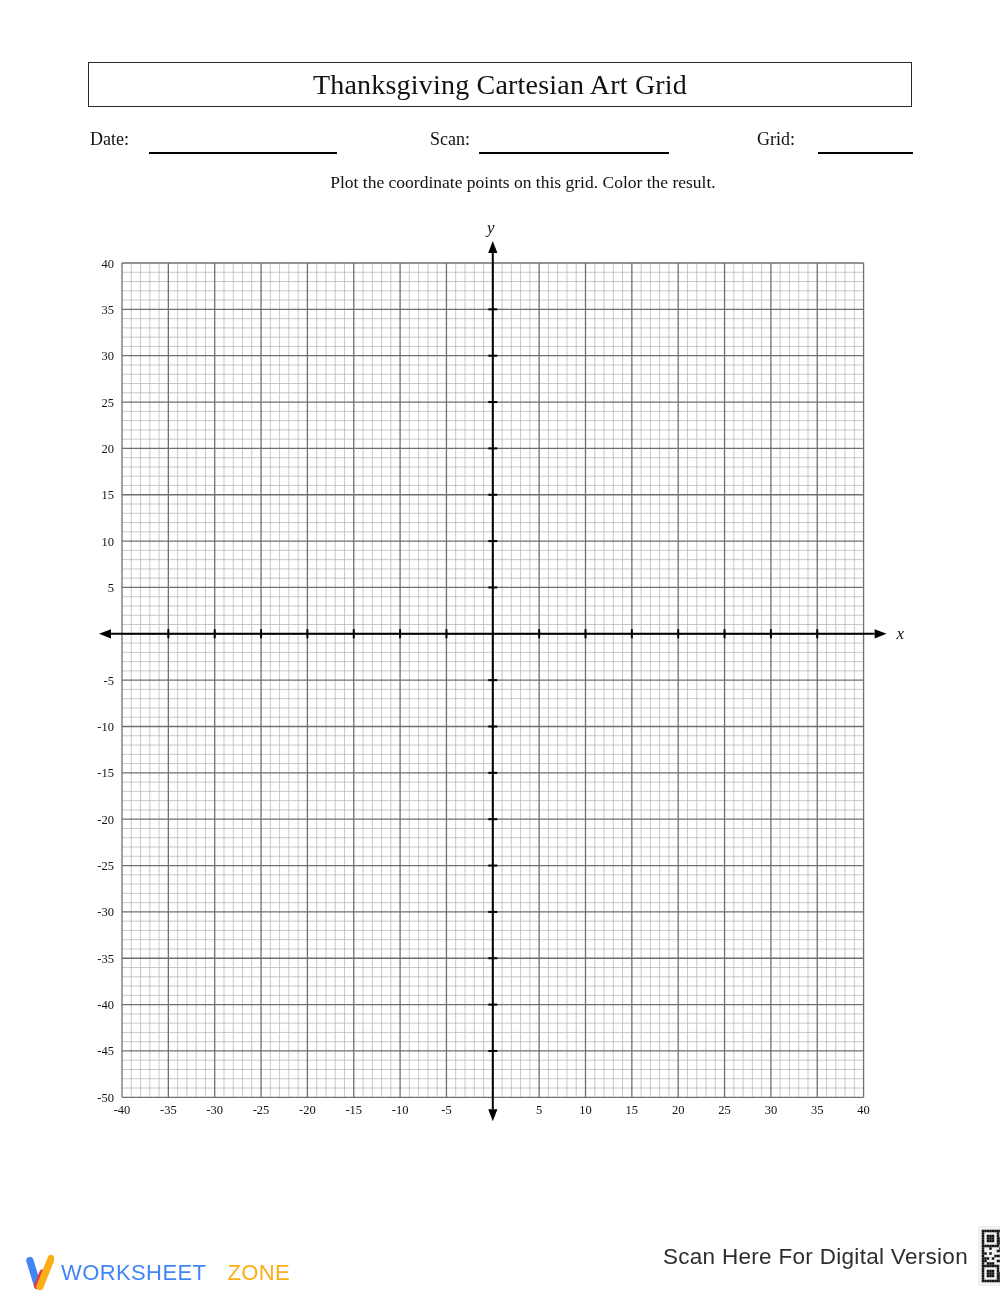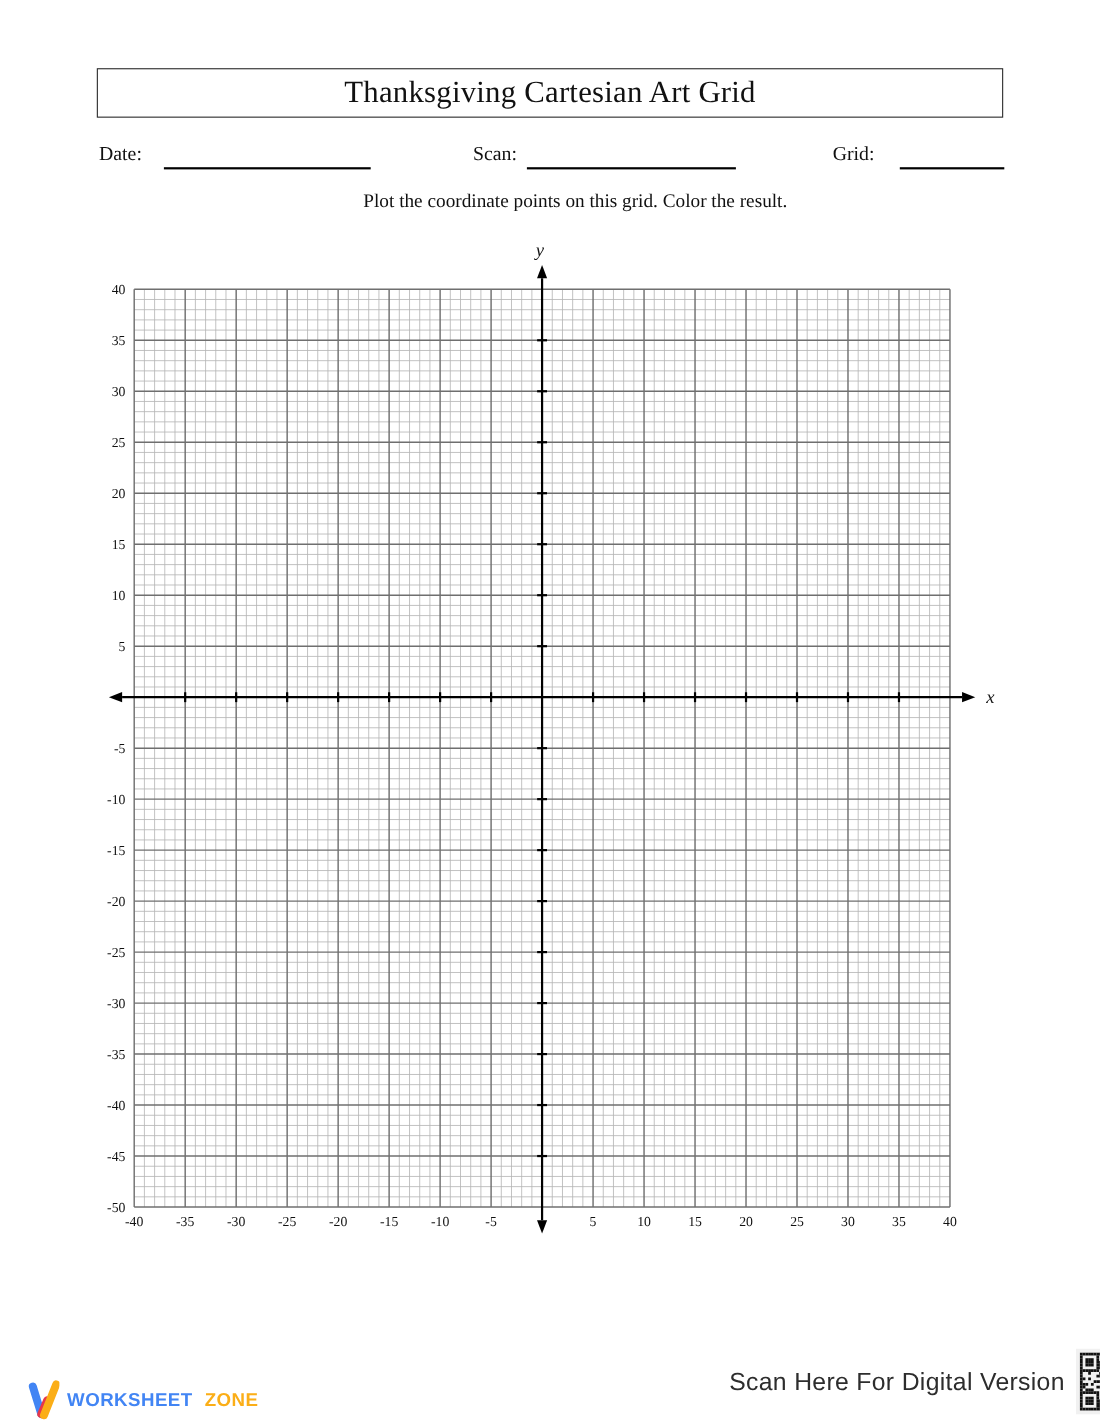--- a/index.html
+++ b/index.html
@@ -7,22 +7,22 @@
         font-family:"Liberation Serif","DejaVu Serif",serif;color:#111;padding-left:46px;}
   .title-box{position:absolute;left:88px;top:62px;width:824px;height:45px;box-sizing:border-box;
              border:1.5px solid #2a2a2a;display:flex;align-items:center;justify-content:center;}
   .page-title{margin:0;font-size:28px;font-weight:normal;letter-spacing:.2px;}
   .field-label{position:absolute;top:129px;font-size:18px;}
   .field-line{position:absolute;top:131px;height:21px;border-bottom:2px solid #000;}
   .instruction{position:absolute;top:172px;left:0;width:100%;text-align:center;font-size:17.5px;}
   .grid-svg{position:absolute;left:80px;top:205px;}
   .footer-logo{position:absolute;left:25px;top:1253px;display:flex;align-items:center;gap:7px;
                font-family:"Liberation Sans","DejaVu Sans",sans-serif;}
-  .logo-text{font-size:17px;font-weight:bold;letter-spacing:.4px;white-space:nowrap;}
-  .logo-zone{margin-left:4px;}
+  .logo-text{font-size:22px;font-weight:normal;letter-spacing:.4px;white-space:nowrap;}
+  .logo-zone{margin-left:14px;}
   .scan-row{position:absolute;right:8px;top:1226px;display:flex;align-items:flex-end;gap:10px;}
   .scan-text{font-family:"Liberation Sans","DejaVu Sans",sans-serif;font-size:22.5px;color:#2d2d2d;
              margin-bottom:16px;letter-spacing:.3px;white-space:nowrap;}
 </style>
 </head>
 <body>
 
 <div class="page">
 
   <div class="title-box">

